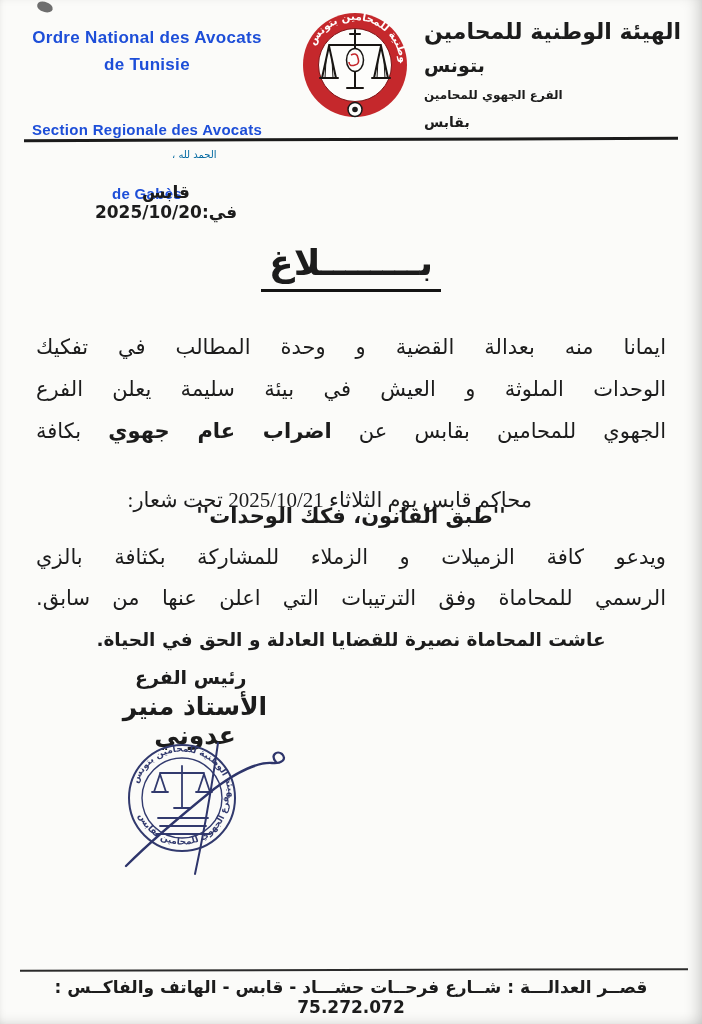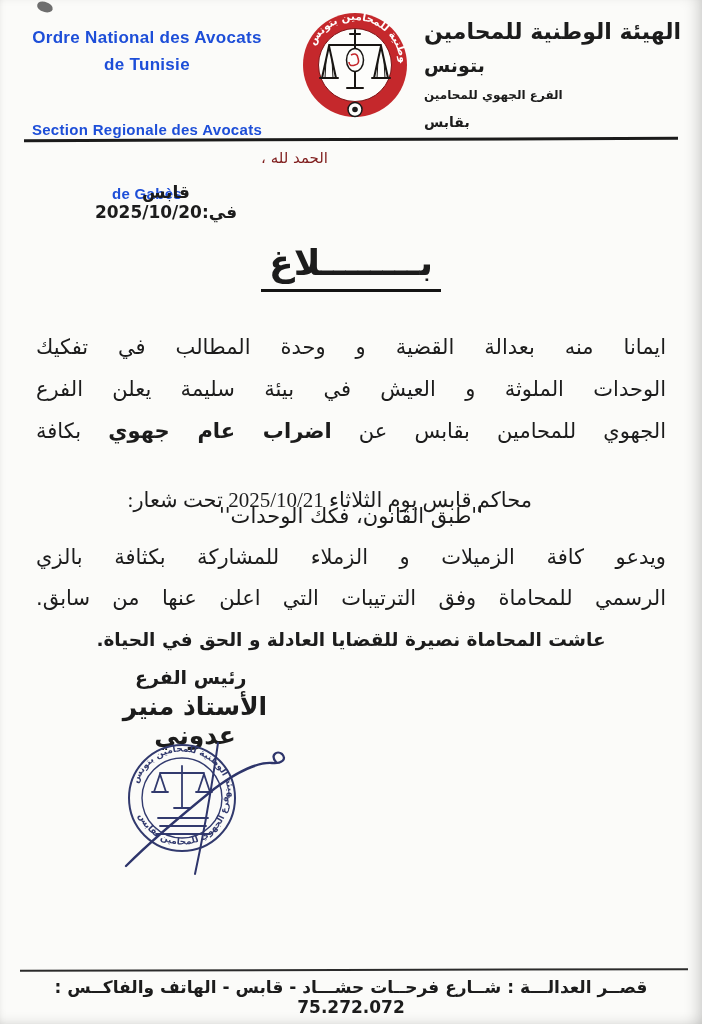--- a/index.html
+++ b/index.html
@@ -23,38 +23,38 @@
   .ar-block{position:absolute; right:14px; top:13px; width:264px; text-align:left;
     direction:rtl; font-weight:bold;}
   .ar-l1{font-size:22px; line-height:37px;}
   .ar-l2{font-size:19px; line-height:31px;}
   .ar-l3{font-size:12px; line-height:29px;}
   .ar-l4{font-size:14px; line-height:25px;}
   .header-rule{position:absolute; left:24px; top:138px; width:654px; height:3px;
     background:#1b1b1b; transform:rotate(-.2deg);}
 
   
-  .basmala{position:absolute; left:172px; top:149px; width:156px; text-align:right;
-    direction:rtl; font-size:15px; color:#7f1d1d;}
+  .basmala{position:absolute; left:172px; top:149px; width:156px; text-align:left;
+    direction:rtl; font-size:10px; color:#0369a1;}
   .dateline{position:absolute; left:80px; top:182px; width:172px; text-align:center;
     direction:rtl; font-size:17px; font-weight:bold;}
 
   
   .doc-title{position:absolute; left:0; top:242px; width:100%; text-align:center;}
   .doc-title span{display:inline-block; direction:rtl; font-size:36px; font-weight:bold;
     border-bottom:3px solid #141414; padding:0 8px 6px;}
 
   
   .bl{position:absolute; left:36px; width:630px; direction:rtl;
     font-size:21px; line-height:34px;}
   .just{text-align:justify; text-align-last:justify;}
   .l1{top:330px}.l2{top:372px}
   .l3{top:414px}
   .l4{top:483px; width:496px; text-align:right;font-family:Liberation Serif, serif;}
-  .slogan{top:499px; left:0; width:100%; text-align:center; font-weight:normal;}
+  .slogan{top:499px; left:0; width:100%; text-align:center; font-weight:bold;}
   .l6{top:540px}.l7{top:581px}
   .closing{top:623px; left:0; width:100%; text-align:center; font-weight:bold; font-size:18.5px;}
 
   
   .sig-role{position:absolute; left:135px; top:666px; width:200px; text-align:left;
     direction:rtl; font-size:19px; font-weight:bold;}
   .sig-name{position:absolute; left:92px; top:692px; width:206px; text-align:center;
     direction:rtl; font-size:25px; font-weight:bold;}
 
   

